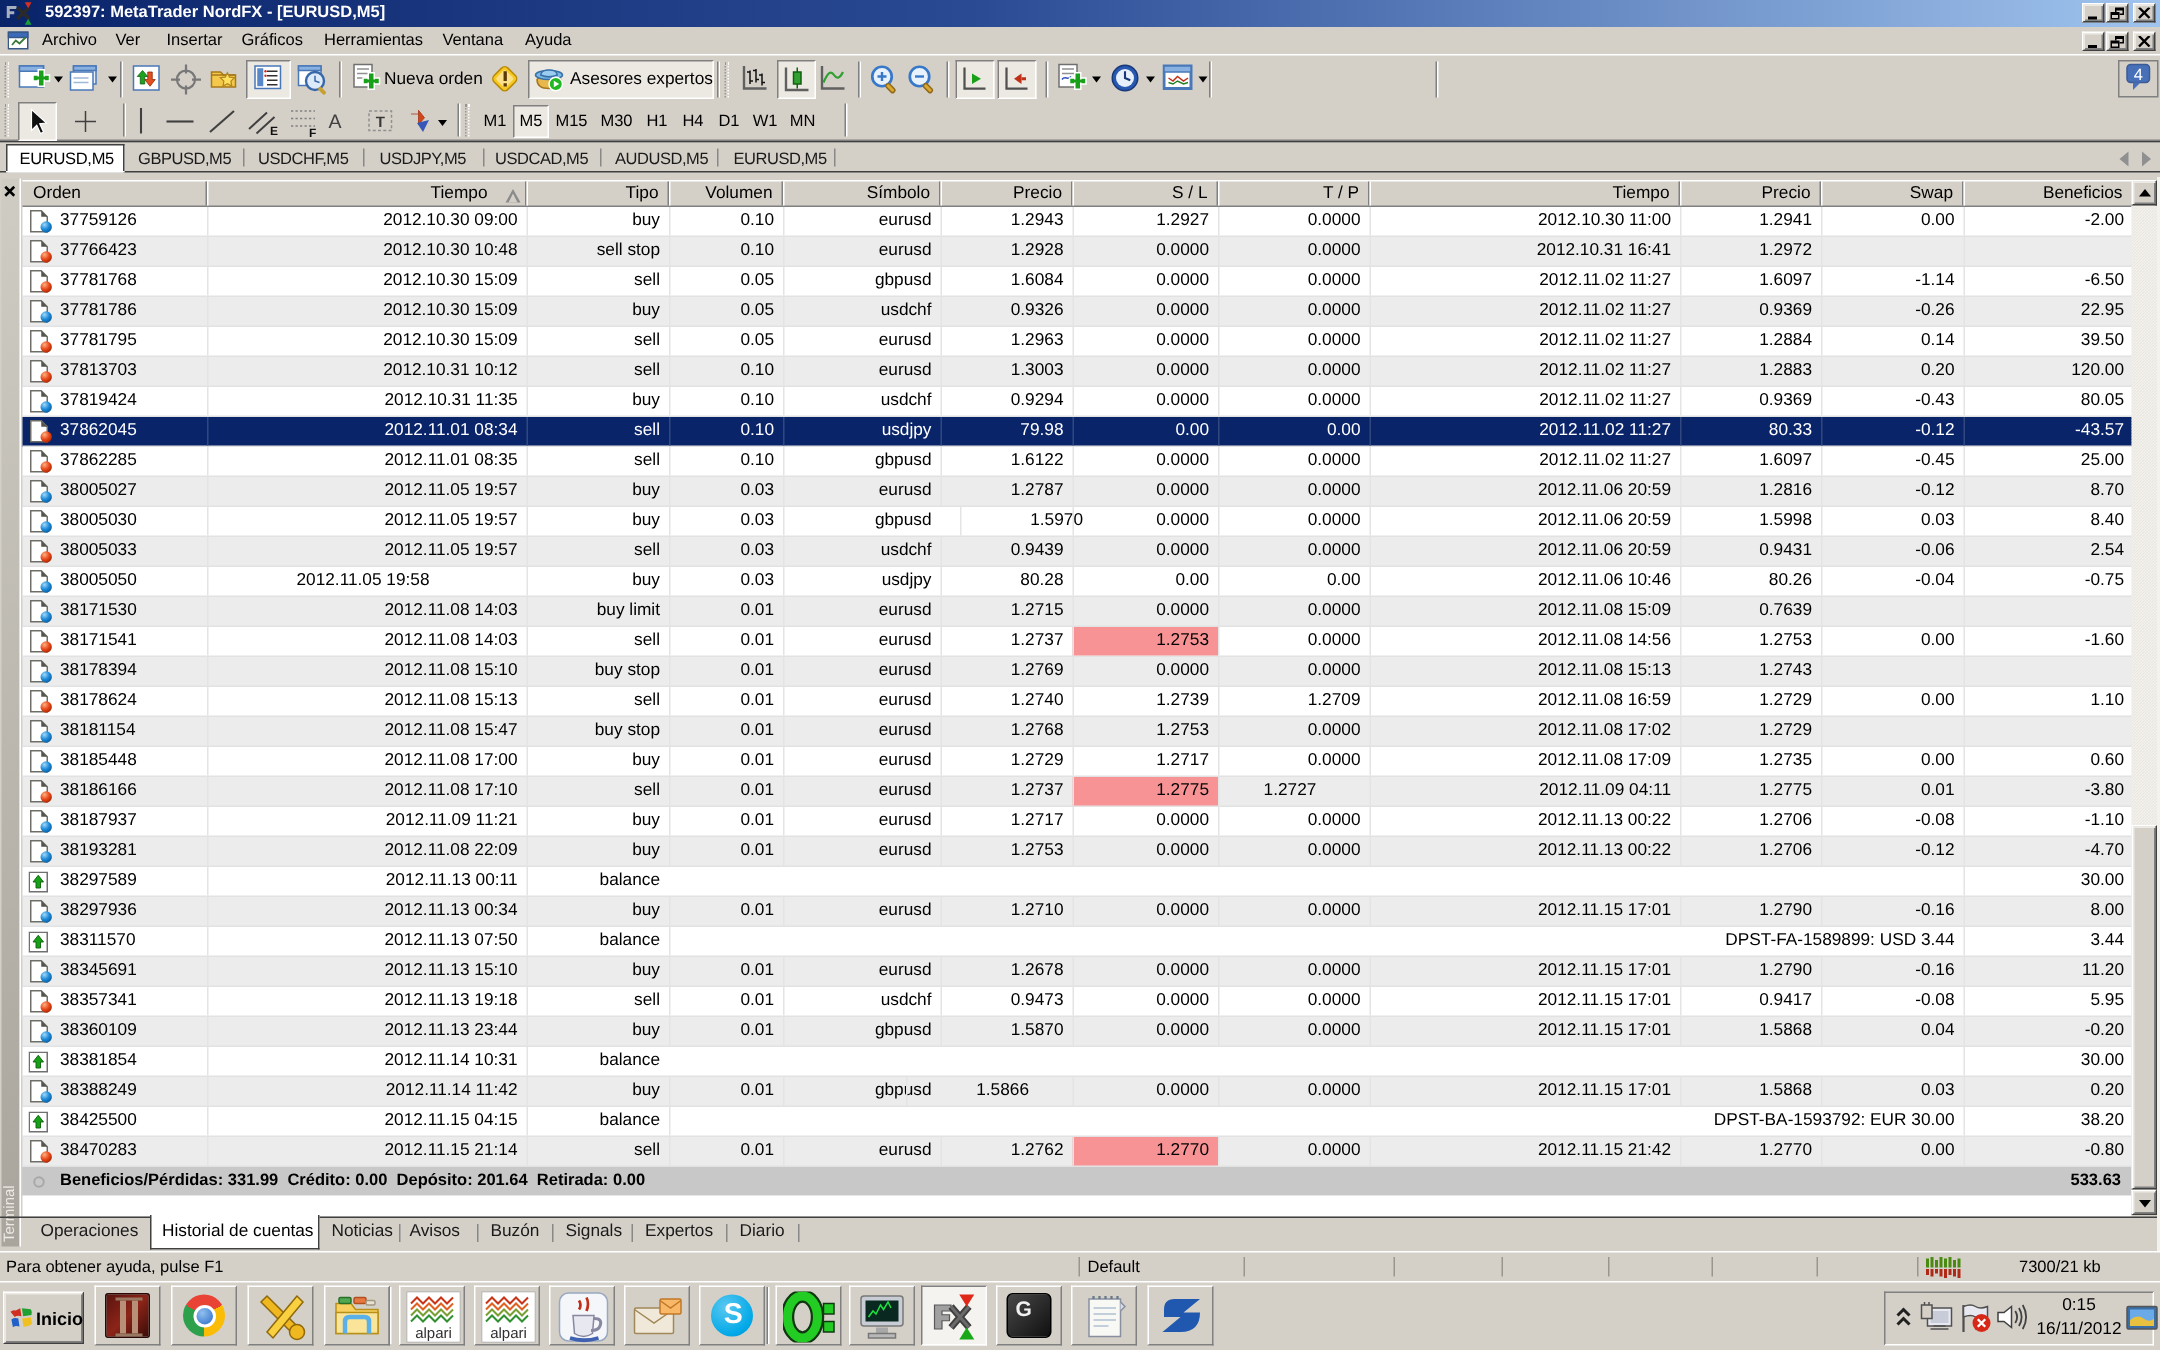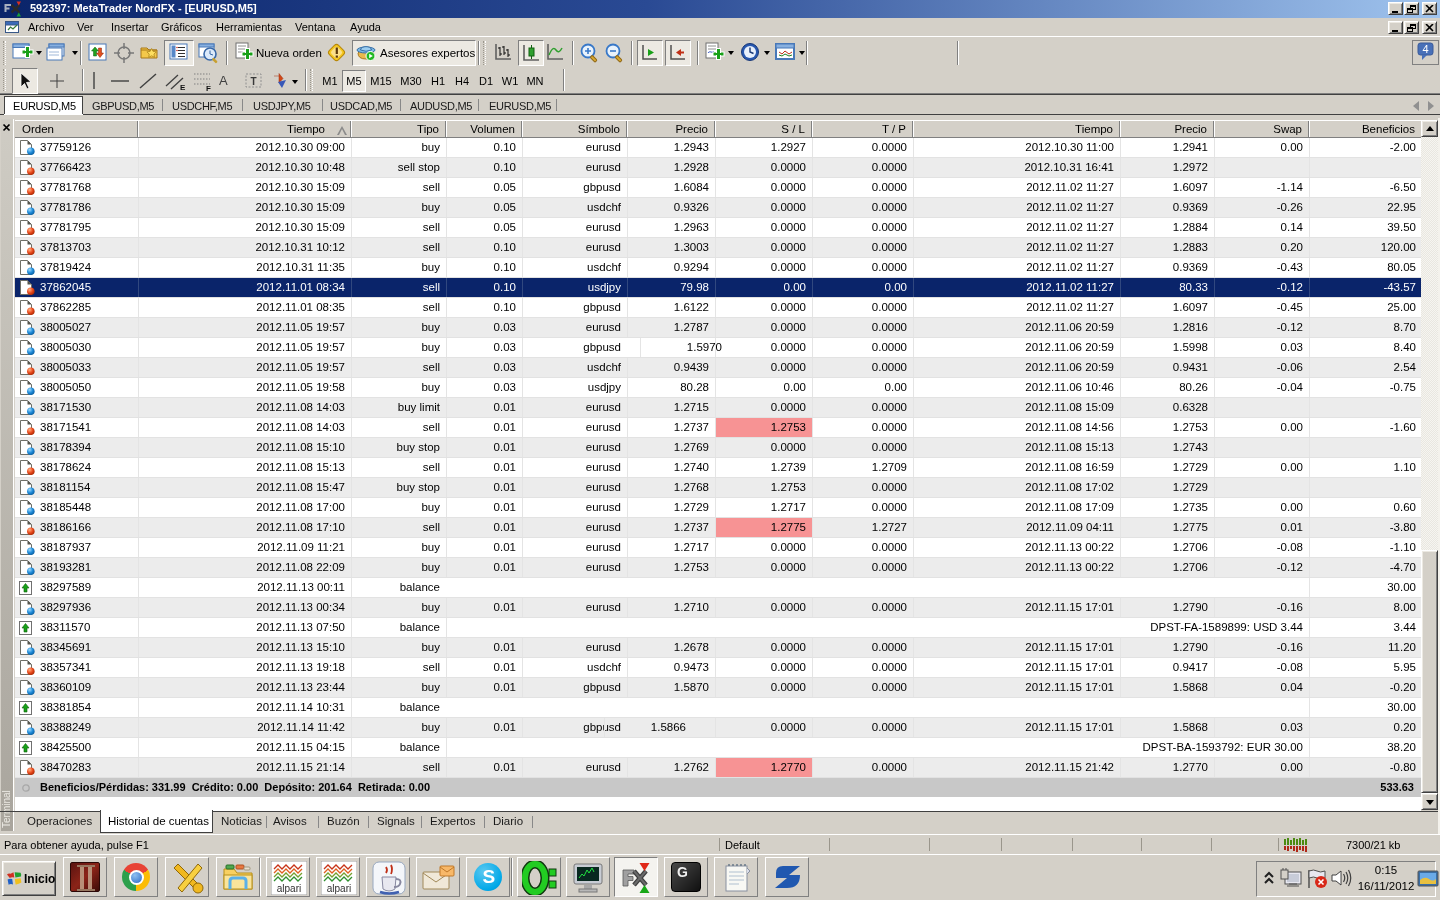--- a/index.html
+++ b/index.html
@@ -554,21 +554,21 @@
     <div class="c" style="left:1105px;width:94px;">0.9431</div>
     <div class="c" style="left:1199px;width:95px;">-0.06</div>
     <div class="c" style="left:1294px;width:113px;">2.54</div>
   </div>
 <div class="row rw" style="top:378px">
     <div class="c c0" style="left:0;width:123px"><svg class="abs" style="left:4px;top:1px" width="18" height="18" viewBox="0 0 18 18">
         <path d="M1.5 1.5 H8.5 L12.5 5.5 V15.5 H1.5 Z" fill="#fff" stroke="#6e6e66"></path>
         <path d="M8.5 1.5 L12.5 5.5 H8.5 Z" fill="#55554d"></path>
         <circle cx="11.8" cy="12.3" r="3.8" fill="url(#gb)" stroke="none"></circle>
       </svg>38005050</div>
-    <div class="c" style="left:123px;width:213px;">2012.11.05 19:58</div>
+    <div class="c" style="left:123px;width:213px;text-align:center;">2012.11.05 19:58</div>
     <div class="c" style="left:336px;width:95px;">buy</div>
     <div class="c" style="left:431px;width:76px;">0.03</div>
     <div class="c" style="left:507px;width:105px;">usdjpy</div>
     <div class="c" style="left:612px;width:88px;">80.28</div>
     <div class="c" style="left:700px;width:97px;">0.00</div>
     <div class="c" style="left:797px;width:101px;">0.00</div>
     <div class="c" style="left:898px;width:207px;">2012.11.06 10:46</div>
     <div class="c" style="left:1105px;width:94px;">80.26</div>
     <div class="c" style="left:1199px;width:95px;">-0.04</div>
     <div class="c" style="left:1294px;width:113px;">-0.75</div>
@@ -580,21 +580,21 @@
         <circle cx="11.8" cy="12.3" r="3.8" fill="url(#gb)" stroke="none"></circle>
       </svg>38171530</div>
     <div class="c" style="left:123px;width:213px;">2012.11.08 14:03</div>
     <div class="c" style="left:336px;width:95px;">buy limit</div>
     <div class="c" style="left:431px;width:76px;">0.01</div>
     <div class="c" style="left:507px;width:105px;">eurusd</div>
     <div class="c" style="left:612px;width:88px;">1.2715</div>
     <div class="c" style="left:700px;width:97px;">0.0000</div>
     <div class="c" style="left:797px;width:101px;">0.0000</div>
     <div class="c" style="left:898px;width:207px;">2012.11.08 15:09</div>
-    <div class="c" style="left:1105px;width:94px;">0.6328</div>
+    <div class="c" style="left:1105px;width:94px;">0.7639</div>
     <div class="c" style="left:1199px;width:95px;"></div>
     <div class="c" style="left:1294px;width:113px;"></div>
   </div>
 <div class="row rw" style="top:418px">
     <div class="c c0" style="left:0;width:123px"><svg class="abs" style="left:4px;top:1px" width="18" height="18" viewBox="0 0 18 18">
         <path d="M1.5 1.5 H8.5 L12.5 5.5 V15.5 H1.5 Z" fill="#fff" stroke="#6e6e66"></path>
         <path d="M8.5 1.5 L12.5 5.5 H8.5 Z" fill="#55554d"></path>
         <circle cx="11.8" cy="12.3" r="3.8" fill="url(#gr)" stroke="none"></circle>
       </svg>38171541</div>
     <div class="c" style="left:123px;width:213px;">2012.11.08 14:03</div>
@@ -686,21 +686,21 @@
         <path d="M1.5 1.5 H8.5 L12.5 5.5 V15.5 H1.5 Z" fill="#fff" stroke="#6e6e66"></path>
         <path d="M8.5 1.5 L12.5 5.5 H8.5 Z" fill="#55554d"></path>
         <circle cx="11.8" cy="12.3" r="3.8" fill="url(#gr)" stroke="none"></circle>
       </svg>38186166</div>
     <div class="c" style="left:123px;width:213px;">2012.11.08 17:10</div>
     <div class="c" style="left:336px;width:95px;">sell</div>
     <div class="c" style="left:431px;width:76px;">0.01</div>
     <div class="c" style="left:507px;width:105px;">eurusd</div>
     <div class="c" style="left:612px;width:88px;">1.2737</div>
     <div class="c" style="left:700px;width:97px;background:#f79394;">1.2775</div>
-    <div class="c" style="left:797px;width:101px;">1.2727</div>
+    <div class="c" style="left:797px;width:101px;text-align:center;">1.2727</div>
     <div class="c" style="left:898px;width:207px;">2012.11.09 04:11</div>
     <div class="c" style="left:1105px;width:94px;">1.2775</div>
     <div class="c" style="left:1199px;width:95px;">0.01</div>
     <div class="c" style="left:1294px;width:113px;">-3.80</div>
   </div>
 <div class="row rw" style="top:538px">
     <div class="c c0" style="left:0;width:123px"><svg class="abs" style="left:4px;top:1px" width="18" height="18" viewBox="0 0 18 18">
         <path d="M1.5 1.5 H8.5 L12.5 5.5 V15.5 H1.5 Z" fill="#fff" stroke="#6e6e66"></path>
         <path d="M8.5 1.5 L12.5 5.5 H8.5 Z" fill="#55554d"></path>
         <circle cx="11.8" cy="12.3" r="3.8" fill="url(#gb)" stroke="none"></circle>

